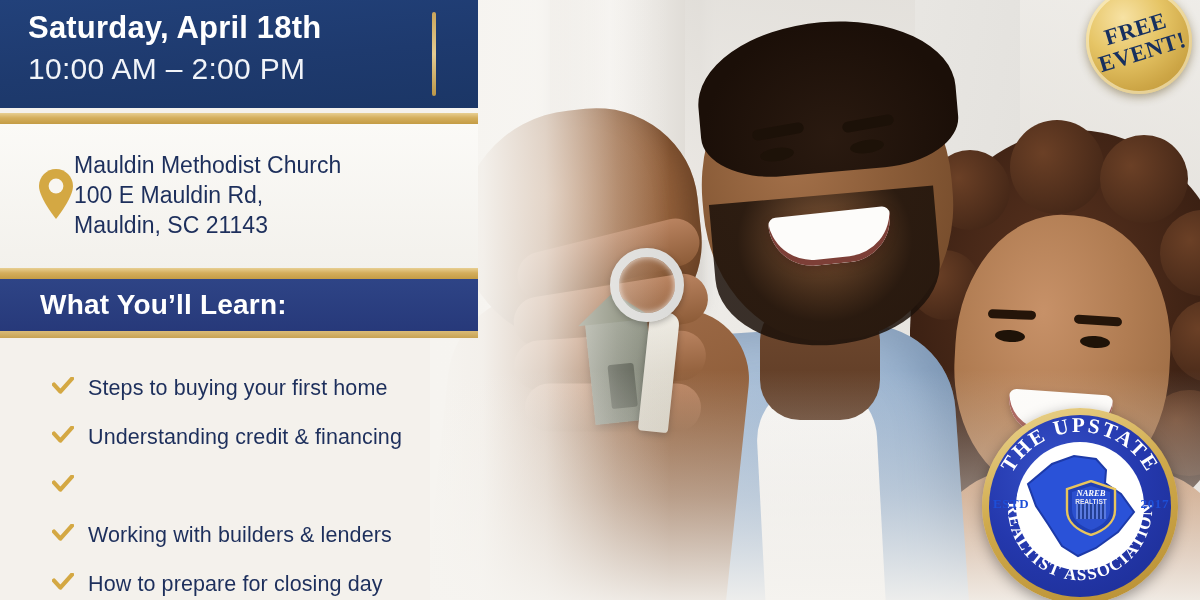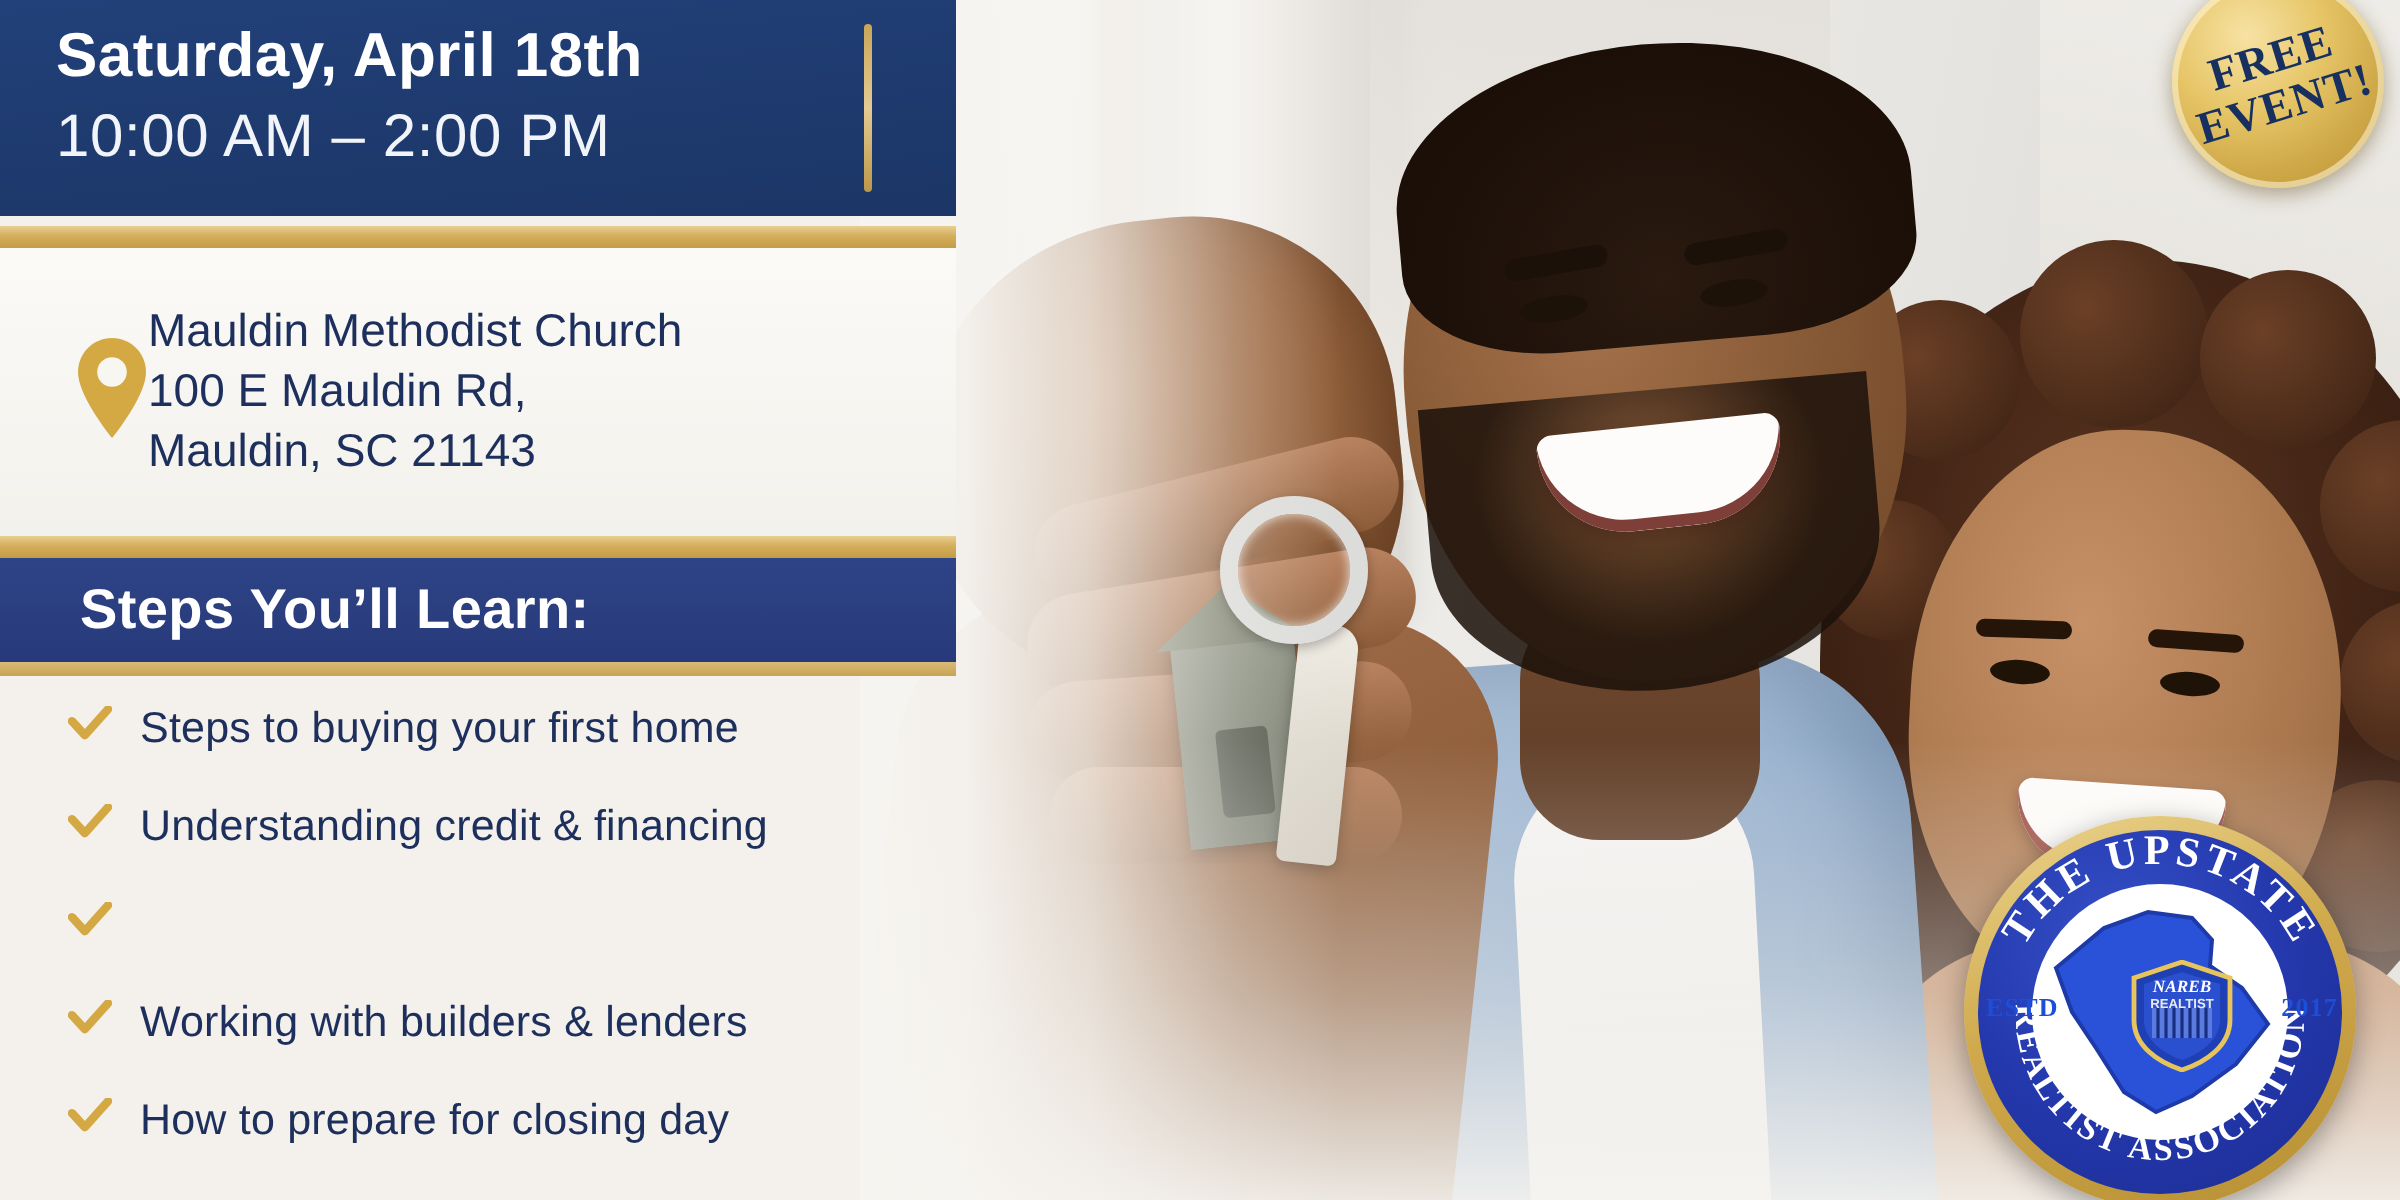--- a/index.html
+++ b/index.html
@@ -216,21 +216,21 @@
   }
   .learn-band span {
     color:#fff; font-size:28px; font-weight:bold; margin-left:40px; letter-spacing:.2px;
   }
   .learn-underline {
     position:absolute; left:0; top:331px; width:478px; height:7px;
     background:linear-gradient(180deg,#d9bb77,#c8a252);
   }
 
   .bullets { position:absolute; left:0; top:352px; width:640px; }
-  .bullet { display:flex; align-items:flex-start; height:49px; padding-left:34px; }
+  .bullet { display:flex; align-items:flex-end; height:49px; padding-left:52px; }
   .check { flex:0 0 auto; margin-right:14px; }
   .bullet span {
     color:#1d2f5c; font-size:21.5px; font-weight:400; letter-spacing:.1px;
   }
 
   
   .free-badge {
     position:absolute; right:8px; top:-12px; width:106px; height:106px;
     border-radius:50%;
     background:radial-gradient(circle at 35% 28%, #f7e2a4 0%, #e6c566 38%, #cda646 70%, #b98f33 100%);
@@ -343,21 +343,21 @@
     </div>
     <div class="addr-text">
       <div>Mauldin Methodist Church</div>
       <div>100 E Mauldin Rd,</div>
       <div>Mauldin, SC 21143</div>
     </div>
   </div>
   <div class="gold-bar mid"></div>
 
   <div class="learn-band">
-    <span>Steps You’ll Learn:</span>
+    <span>What You’ll Learn:</span>
   </div>
   <div class="learn-underline"></div>
 
   <div class="bullets">
     <div class="bullet">
       <span class="check">
         <svg width="22" height="18" viewBox="0 0 22 18">
             <path d="M2 7.6 L8.4 14.6 L20 1.6" stroke="#d4a843" stroke-width="4.2" fill="none" stroke-linecap="round" stroke-linejoin="round"></path>
           </svg>
       </span>

